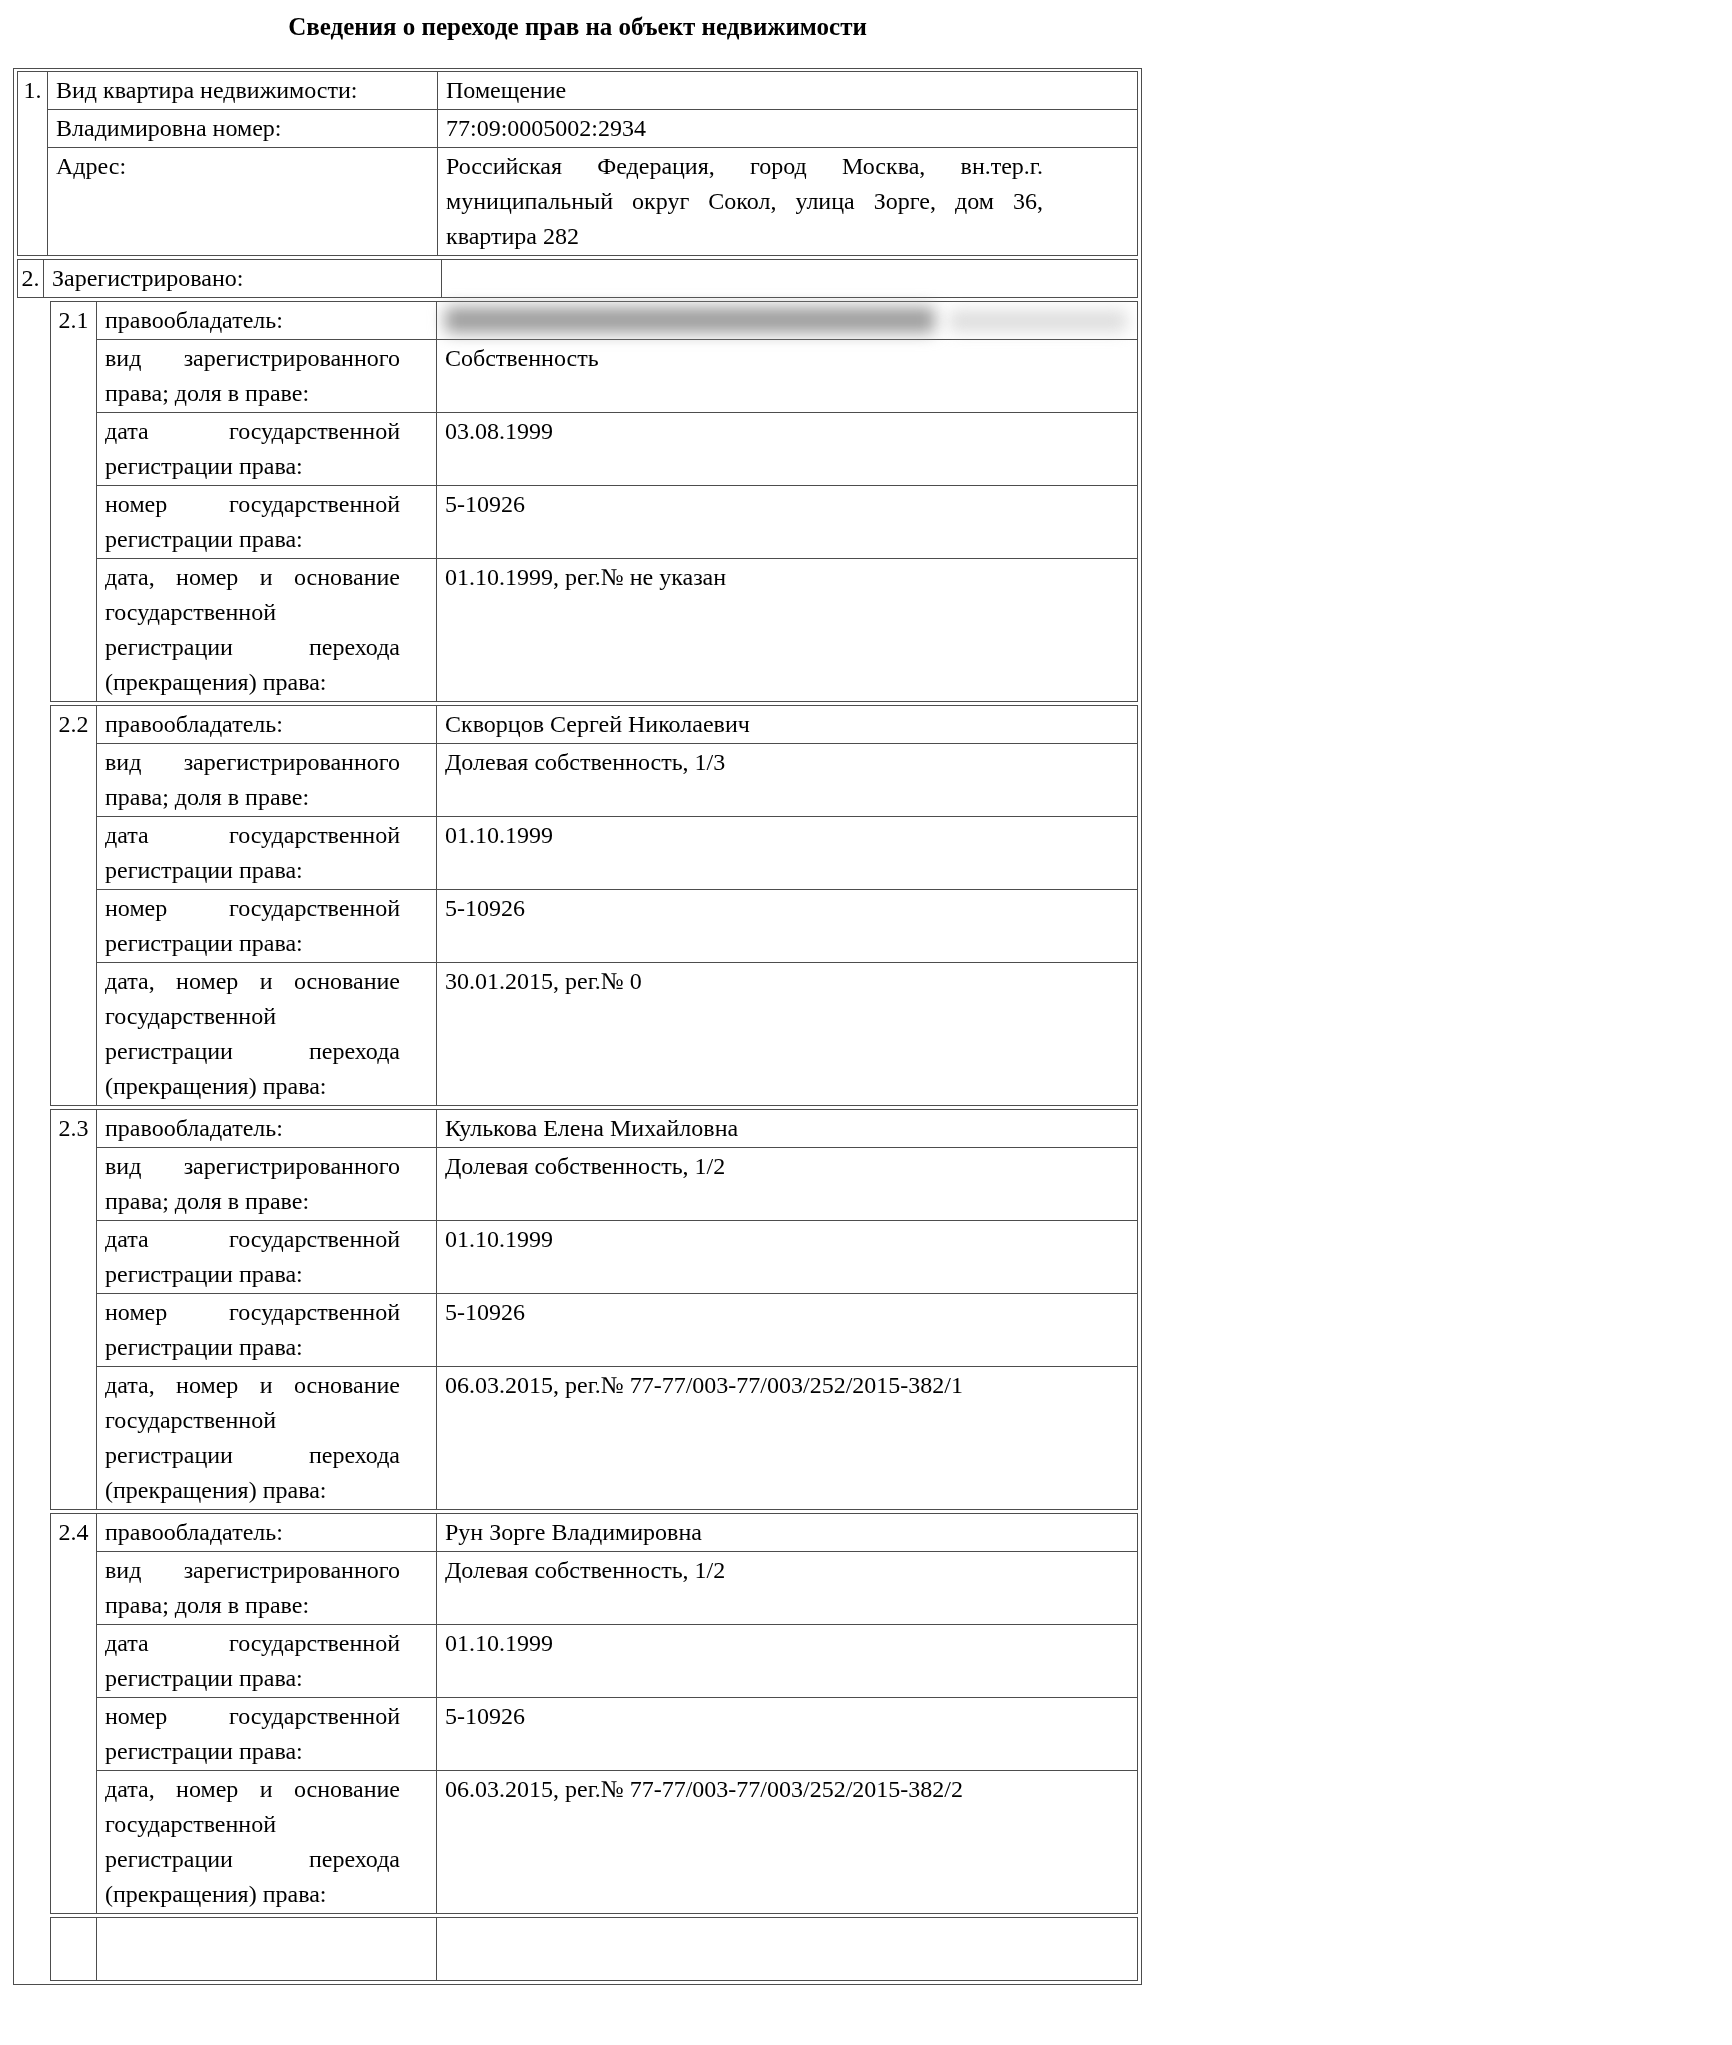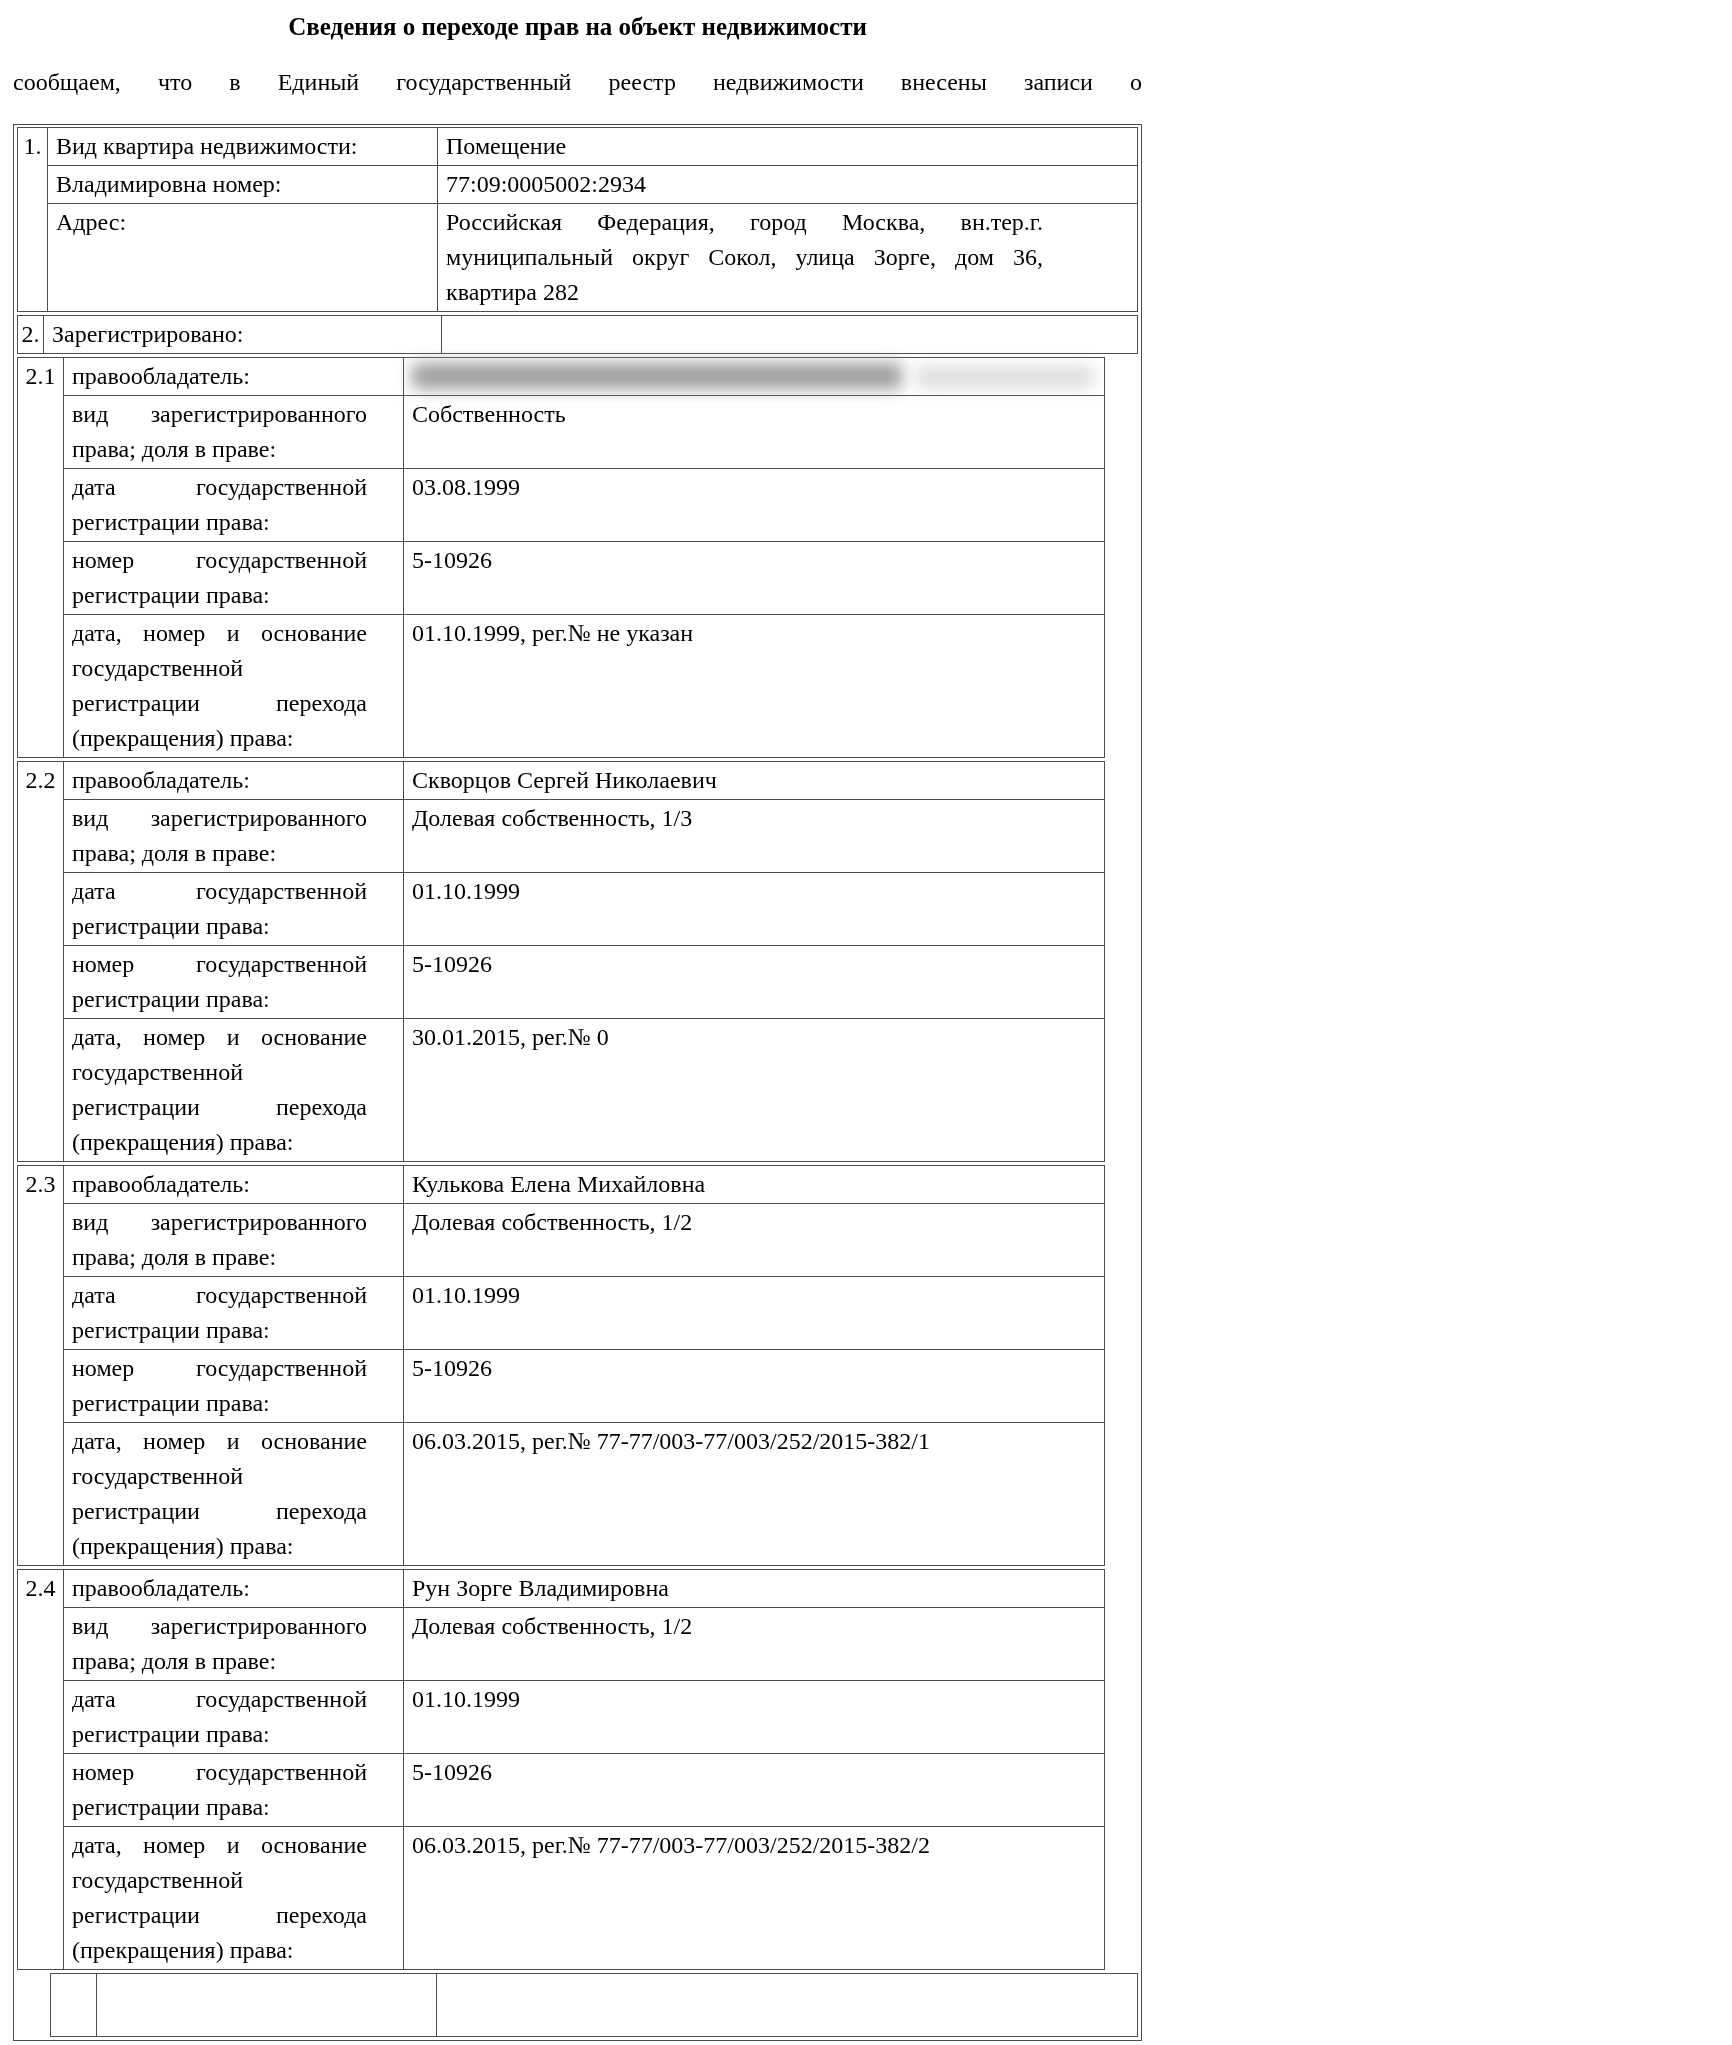--- a/index.html
+++ b/index.html
@@ -15,40 +15,39 @@
   .redact.r1{width:148px;}
   .redact.r2{width:150px;}
   .tbl{margin-top:24px;width:1121px;border:1px solid #4d4d4d;padding:2px 3px 3px 3px;}
   table{border-collapse:collapse;table-layout:fixed;width:1121px;}
   td{border:1px solid #4d4d4d;vertical-align:top;padding:1px 8px;word-wrap:break-word;}
   td.n{text-align:center;padding:1px 2px;}
   td.l{text-align:justify;}
   td.v{text-align:left;}
   table.head{margin-top:3px;}
   table.head td{height:35px;}
-  table.entry{margin-top:3px;width:1088px;}
+  table.entry{margin-top:3px;margin-left:33px;width:1088px;}
   table.entry td.l{padding:1px 36px 1px 8px;}
   td.v.addr{text-align:justify;padding:1px 94px 1px 8px;}
   .redact-name{display:inline-block;width:490px;height:26px;background:#9e9e9e;
                filter:blur(8px);border-radius:5px;vertical-align:-5px;}
   .redact-name-tail{display:inline-block;width:178px;height:22px;background:#b5b5b5;opacity:.45;
                filter:blur(8px);border-radius:5px;vertical-align:-4px;margin-left:14px;}
   table.stub{margin-top:3px;margin-left:33px;width:1088px;}
   table.stub td{height:60px;}
 </style>
 </head>
 <body>
 
 <div class="page">
   <div class="content">
 
     <div class="doc-title">Сведения о переходе прав на объект недвижимости</div>
 
     <div class="intro">
-      <div class="jline">сообщаем, что в Единый государственный реестр недвижимости внесены записи о</div>
     </div>
 
     <div class="tbl">
 
       <table class="sec1">
         <colgroup>
             <col style="width:30px">
             <col style="width:390px">
             <col>
           </colgroup>

